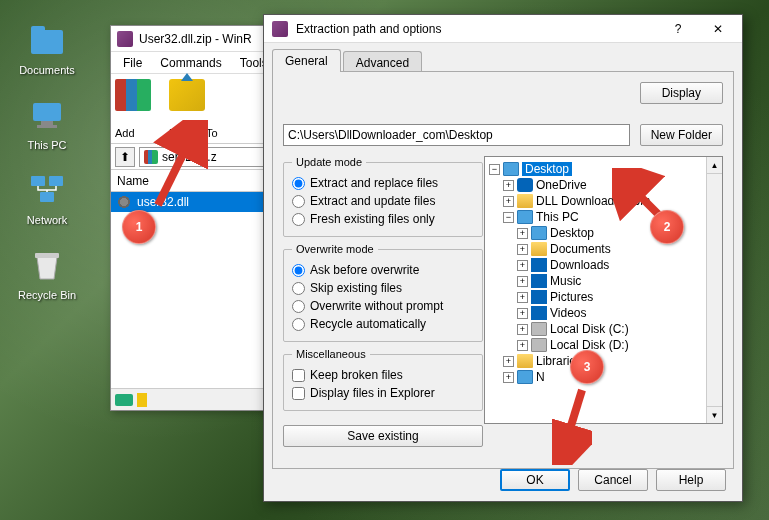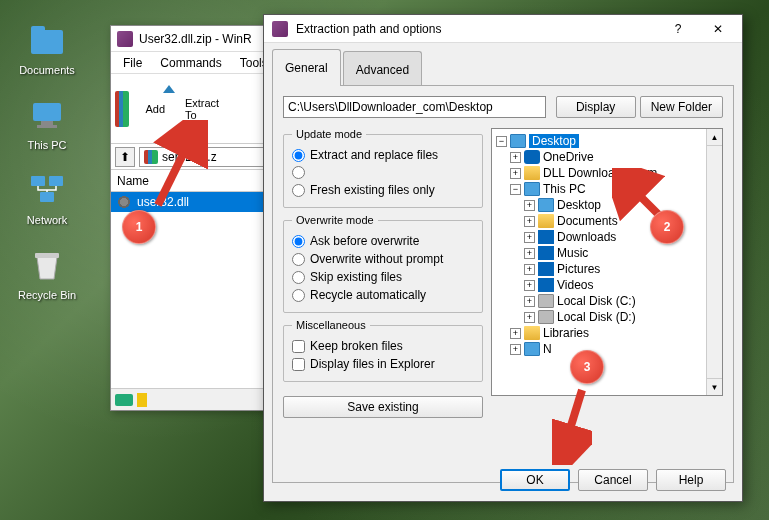--- a/index.html
+++ b/index.html
@@ -7,53 +7,53 @@
 body::before{content:"";position:absolute;inset:0;background:radial-gradient(circle at 20% 30%,rgba(255,255,255,.15) 0%,transparent 40%),radial-gradient(circle at 70% 60%,rgba(100,150,80,.3) 0%,transparent 50%);pointer-events:none}
 .desktop-icon{position:absolute;width:70px;text-align:center;color:#fff;text-shadow:1px 1px 2px rgba(0,0,0,.8)}
 .desktop-icon .ico{width:40px;height:40px;margin:0 auto 4px;display:flex;align-items:center;justify-content:center}
 .desktop-icon span{display:block;font-size:11px}
 .winrar-window{position:absolute;left:110px;top:25px;width:200px;height:386px;background:#fff;border:1px solid #888;box-shadow:2px 2px 8px rgba(0,0,0,.3)}
 .winrar-title{height:26px;background:#fff;display:flex;align-items:center;padding:0 6px;border-bottom:1px solid #ddd;gap:6px}
 .winrar-title .ti{width:16px;height:16px;background:linear-gradient(135deg,#8b4a8b,#6b2a6b);border-radius:2px}
 .menubar{height:22px;display:flex;align-items:center;padding:0 4px;gap:2px;border-bottom:1px solid #ddd}
 .menubar span{padding:2px 8px}
 .toolbar{height:70px;display:flex;align-items:center;padding:4px;gap:4px;border-bottom:1px solid #ccc}
-.tb-btn{width:50px;height:60px;display:flex;flex-direction:row;align-items:center;justify-content:center;gap:16px}
+.tb-btn{width:50px;height:60px;display:flex;flex-direction:column;align-items:flex-start;justify-content:center;gap:16px}
 .tb-btn .tbi{width:36px;height:36px}
 .tb-btn span{font-size:11px}
 .books-icon{background:linear-gradient(90deg,#c0392b 0%,#c0392b 30%,#2980b9 30%,#2980b9 60%,#27ae60 60%,#27ae60 100%);border-radius:2px}
 .extract-icon{background:linear-gradient(135deg,#f1c40f,#d4ac0d);border-radius:3px;position:relative}
 .extract-icon::after{content:"";position:absolute;top:-6px;left:50%;transform:translateX(-50%);width:0;height:0;border-left:6px solid transparent;border-right:6px solid transparent;border-bottom:8px solid #2980b9}
 .pathbar{height:26px;display:flex;align-items:center;padding:2px 4px;gap:4px;border-bottom:1px solid #ccc}
 .up-btn{width:20px;height:20px;border:1px solid #999;background:#f0f0f0;display:flex;align-items:center;justify-content:center}
 .path-field{flex:1;height:20px;border:1px solid #999;background:#fff;padding:0 4px;display:flex;align-items:center;gap:4px}
 .filelist{background:#fff}
 .fl-header{height:22px;border-bottom:1px solid #ccc;padding:0 6px;display:flex;align-items:center;background:#fff}
 .fl-row{height:20px;display:flex;align-items:center;padding:0 6px;gap:6px}
 .fl-row.sel{background:#0078d7;color:#fff}
 .gear-icon{width:14px;height:14px;background:radial-gradient(circle,#888 40%,#666 41%,#666 60%,transparent 61%)}
 .statusbar{position:absolute;bottom:0;left:0;right:0;height:22px;border-top:1px solid #ccc;background:#f0f0f0;display:flex;align-items:center;padding:0 4px;gap:4px}
 .dialog{position:absolute;left:263px;top:14px;width:480px;height:488px;background:#f0f0f0;border:1px solid #555;box-shadow:3px 3px 12px rgba(0,0,0,.4)}
 .dlg-title{height:28px;background:#fff;display:flex;align-items:center;padding:0 8px;gap:8px;border-bottom:1px solid #ddd}
 .dlg-title .ti{width:16px;height:16px;background:linear-gradient(135deg,#8b4a8b,#6b2a6b);border-radius:2px}
 .dlg-title .spacer{flex:1}
 .dlg-title .tbtn{width:32px;height:24px;display:flex;align-items:center;justify-content:center;font-size:14px}
 .tabs{display:flex;padding:6px 8px 0;gap:2px}
-.tab{padding:11px 12px;border:1px solid #aaa;border-bottom:none;background:#f0f0f0;border-radius:3px 3px 0 0;position:relative}
+.tab{padding:4px 12px;border:1px solid #aaa;border-bottom:none;background:#f0f0f0;border-radius:3px 3px 0 0;position:relative}
 .tab.active{background:#f0f0f0;z-index:2}
 .tab:not(.active){background:#e0e0e0;top:2px}
 .tab-panel{margin:0 8px 8px;border:1px solid #aaa;padding:10px;background:#f0f0f0;height:398px;position:relative;margin-top:-1px}
 .top-row{display:flex;gap:10px;align-items:flex-end;margin-bottom:10px}
 .top-left{flex:1}
 .top-left label{display:block;margin-bottom:3px}
 .dest-input{width:100%;height:22px;border:1px solid #888;background:#fff;padding:0 4px}
-.top-btns{display:flex;flex-direction:row;gap:4px}
+.top-btns{display:flex;flex-direction:column;gap:20px}
 .btn{height:22px;min-width:80px;border:1px solid #999;background:linear-gradient(#fdfdfd,#e8e8e8);padding:0 10px;display:inline-flex;align-items:center;justify-content:center;border-radius:2px}
 .btn.primary{border:2px solid #0078d7}
-.mid-row{display:flex;gap:8px}
+.mid-row{display:flex;gap:1px}
 .left-col{width:200px;display:flex;flex-direction:column;gap:6px}
 .fieldset{border:1px solid #bbb;padding:6px 8px 8px;border-radius:2px}
 .fieldset legend{padding:0 4px;font-size:11px}
 .radio,.check{display:flex;align-items:center;gap:5px;padding:2px 0}
 .radio input,.check input{margin:0}
 .tree-box{flex:1;border:1px solid #888;background:#fff;height:268px;padding:4px;overflow:hidden;position:relative}
 .tree-box .scrollbar{position:absolute;right:0;top:0;bottom:0;width:16px;background:#f0f0f0;border-left:1px solid #ccc}
 .tree-box .scrollbar::before{content:"▲";position:absolute;top:0;left:0;right:0;height:16px;font-size:8px;display:flex;align-items:center;justify-content:center;border-bottom:1px solid #ccc}
 .tree-box .scrollbar::after{content:"▼";position:absolute;bottom:0;left:0;right:0;height:16px;font-size:8px;display:flex;align-items:center;justify-content:center;border-top:1px solid #ccc}
 .tree-node{display:flex;align-items:center;gap:3px;padding:1px 0;white-space:nowrap}
@@ -191,39 +191,40 @@
     <div class="mid-row">
       <div class="left-col">
         <fieldset class="fieldset">
           <legend>Update mode</legend>
           <label class="radio">
               <input type="radio" checked="" style="">
               <span>Extract and replace files</span>
             </label>
           <label class="radio">
               <input type="radio" style="">
+              <span>Extract and update files</span>
             </label>
           <label class="radio">
               <input type="radio" style="">
               <span>Fresh existing files only</span>
             </label>
         </fieldset>
         <fieldset class="fieldset">
           <legend>Overwrite mode</legend>
           <label class="radio">
               <input type="radio" checked="" style="">
               <span>Ask before overwrite</span>
             </label>
           <label class="radio">
               <input type="radio" style="">
+              <span>Skip existing files</span>
+            </label>
+          <label class="radio">
+              <input type="radio" style="">
               <span>Overwrite without prompt</span>
-            </label>
-          <label class="radio">
-              <input type="radio" style="">
-              <span>Skip existing files</span>
             </label>
           <label class="radio">
               <input type="radio" style="">
               <span>Recycle automatically</span>
             </label>
         </fieldset>
         <fieldset class="fieldset">
           <legend>Miscellaneous</legend>
           <label class="check">
               <input type="checkbox" style="">

